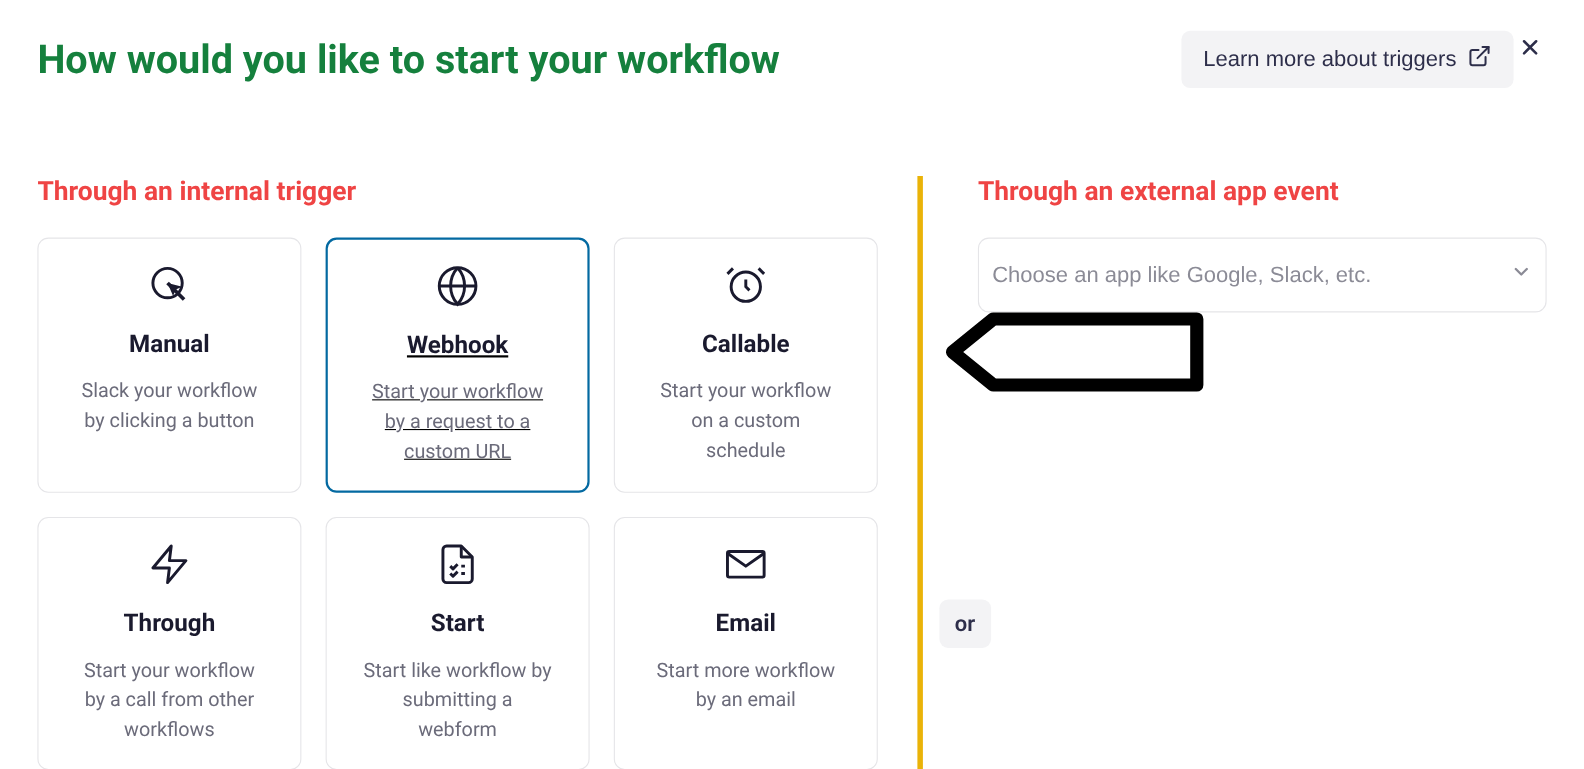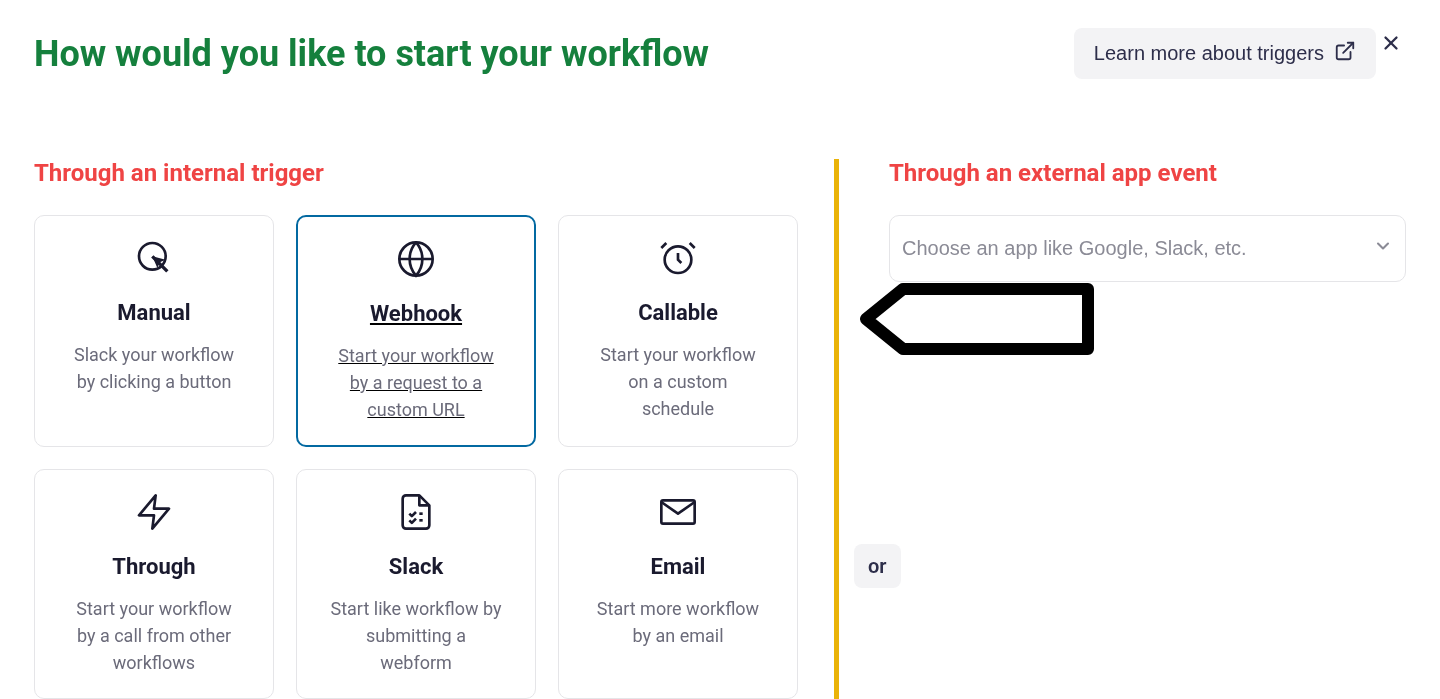--- a/index.html
+++ b/index.html
@@ -223,21 +223,21 @@
           <div class="card-icon">
             <svg width="40" height="40" viewBox="0 0 24 24" fill="none" stroke="currentColor" stroke-width="1.6" stroke-linejoin="round">
               <path d="M14 2H6a2 2 0 0 0-2 2v16a2 2 0 0 0 2 2h12a2 2 0 0 0 2-2V8z"></path>
               <polyline points="14 2 14 8 20 8"></polyline>
               <path d="M8 13l1.5 1.5L12 12"></path>
               <line x1="14" y1="13" x2="16" y2="13"></line>
               <path d="M8 17l1.5 1.5L12 16"></path>
               <line x1="14" y1="17" x2="16" y2="17"></line>
             </svg>
           </div>
-          <div class="card-title">Slack</div>
+          <div class="card-title">Start</div>
           <div class="card-desc">Start like workflow by submitting a webform</div>
         </div>
 
         <div class="trigger-card">
           <div class="card-icon">
             <svg width="40" height="40" viewBox="0 0 24 24" fill="none" stroke="currentColor" stroke-width="1.6" stroke-linejoin="round">
               <rect x="2" y="5" width="20" height="14" rx="1"></rect>
               <polyline points="2,6 12,13 22,6"></polyline>
             </svg>
           </div>

